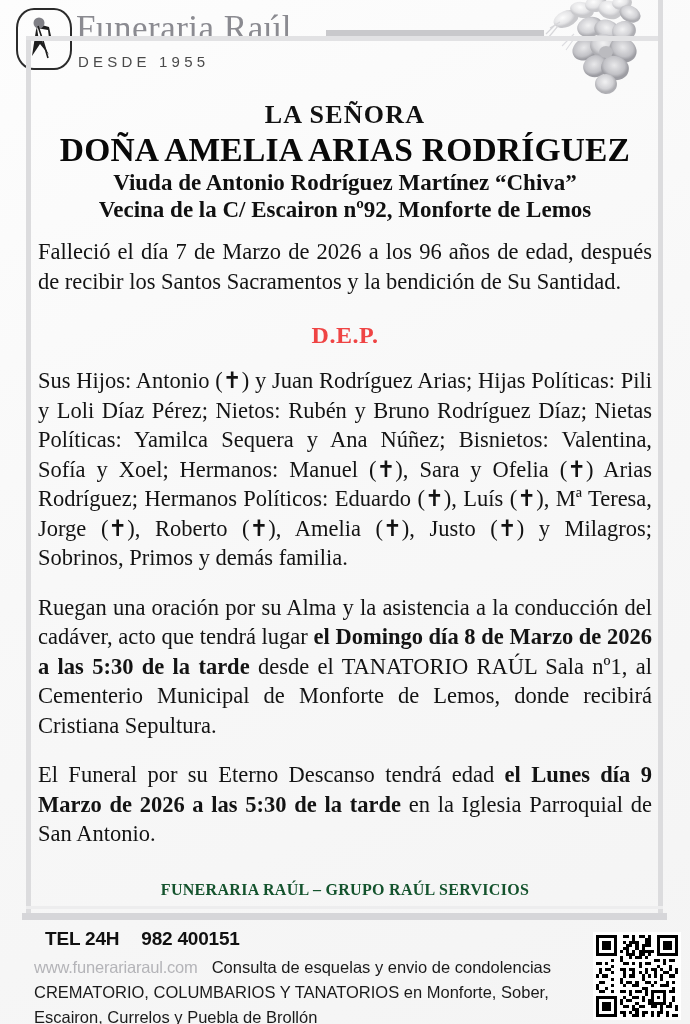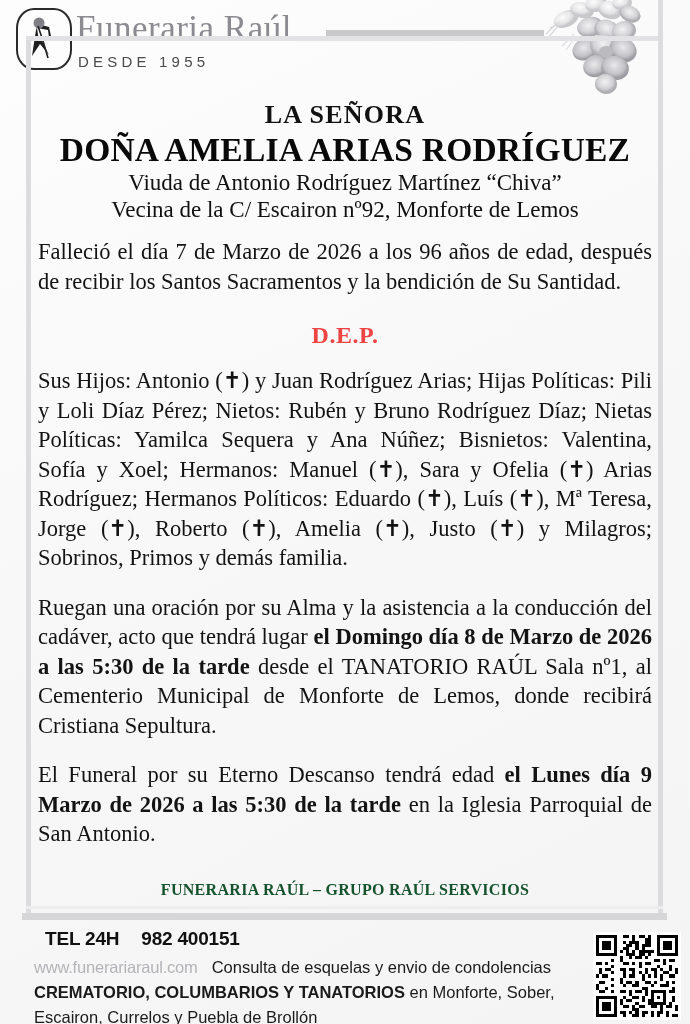--- a/index.html
+++ b/index.html
@@ -126,21 +126,21 @@
     font-weight: bold;
     letter-spacing: 0.2px;
     color: #090909;
     line-height: 38px;
     white-space: nowrap;
     margin-top: 1px;
   }
   .line-sub {
     text-align: center;
     font-size: 23px;
-    font-weight: normal;
+    font-weight: bold;
     color: #101010;
     line-height: 27px;
     white-space: nowrap;
   }
 
   .para {
     font-size: 22.5px;
     line-height: 29.5px;
     color: #131313;
     text-align: justify;
@@ -198,21 +198,21 @@
     width: 540px;
     font-size: 16.5px;
     line-height: 25px;
     color: #1a1a1a;
   }
   .foot-text .site {
     color: #b4b4b8;
     letter-spacing: -0.2px;
   }
   .foot-text .gap { display: inline-block; width: 14px; }
-  .foot-text b { font-weight: bold; }
+  .foot-text b { font-weight: normal; }
 
   .qr {
     position: absolute;
     left: 591px; top: 932px;
     width: 92px; height: 88px;
   }
 </style>
 </head>
 <body>
 

